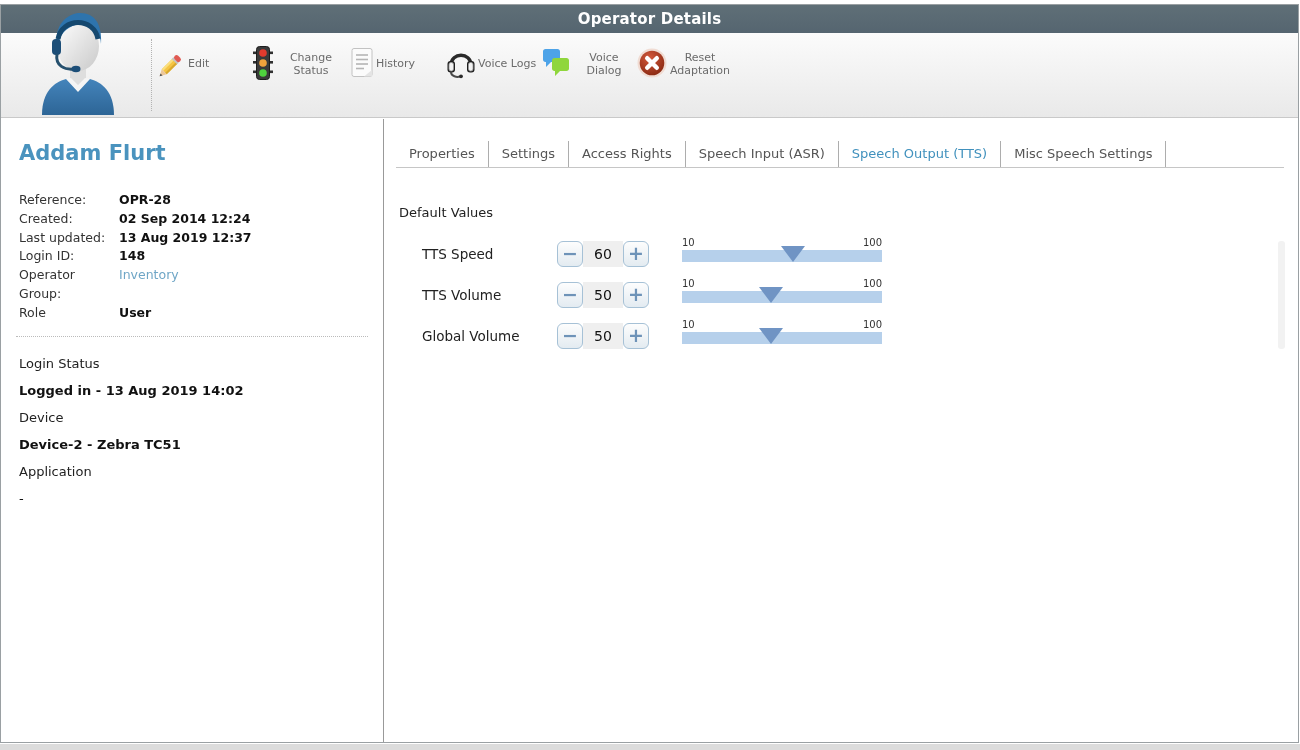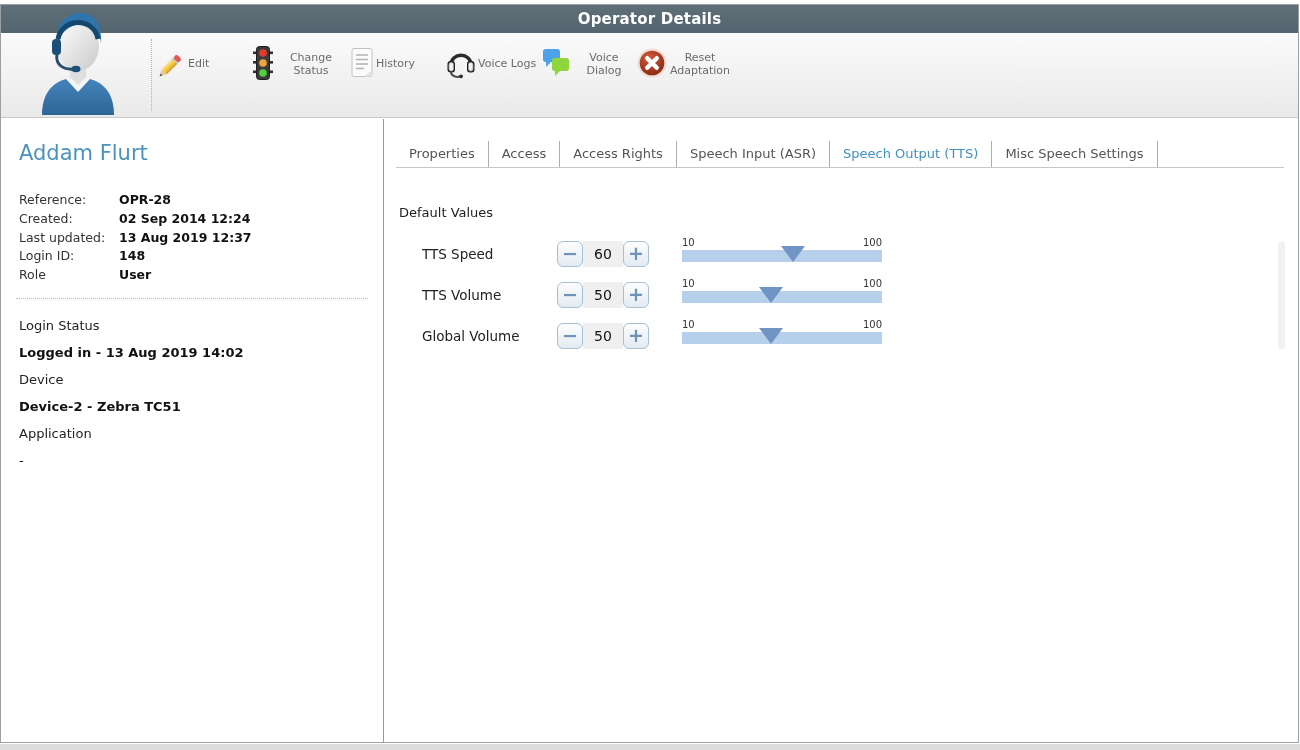--- a/index.html
+++ b/index.html
@@ -19,21 +19,21 @@
   .tools { position:absolute; left:155px; top:8px; display:flex; }
   .tool { width:96px; display:flex; flex-direction:row; align-items:center; cursor:pointer; }
   .tool .ticon { height:44px; display:flex; align-items:center; justify-content:center; }
   .tool .tlabel { font-size:11px; color:#6b6b6b; text-align:center; line-height:1.2; margin-top:2px; max-width:78px; }
 
   
   .content { position:absolute; top:114px; left:0; right:0; bottom:0; }
 
   
   .left-panel { position:absolute; left:0; top:0; bottom:0; width:383px; border-right:1px solid #999; padding:0 18px; }
-  .op-name { margin-top:22px; font-size:21px; font-weight:normal; color:#4a93be; }
+  .op-name { margin-top:22px; font-size:21px; font-weight:bold; color:#4a93be; }
   .details { margin-top:26px; }
   .drow { display:flex; line-height:18.8px; font-size:12.5px; }
   .dlabel { width:100px; color:#333; flex-shrink:0; }
   .dval { font-weight:bold; color:#111; }
   .link { color:#6fa6c6; font-weight:normal; cursor:pointer; }
   .dotted-sep { border:none; border-top:1px dotted #bbb; margin:13px -3px; }
   .srow { display:flex; line-height:27px; font-size:13px;flex-direction:column; }
   .slabel { width:100px; color:#222; flex-shrink:0; }
   .sval { font-weight:bold; color:#111; }
 
@@ -206,20 +206,24 @@
           </div>
           <div class="drow">
             <span class="dlabel">Last updated:</span>
             <span class="dval">13 Aug 2019 12:37</span>
           </div>
           <div class="drow">
             <span class="dlabel">Login ID:</span>
             <span class="dval">148</span>
           </div>
           <div class="drow">
+            <span class="dlabel">Operator Group:</span>
+            <span class="dval link">Inventory</span>
+          </div>
+          <div class="drow">
             <span class="dlabel">Role</span>
             <span class="dval">User</span>
           </div>
         </div>
 
         <hr class="dotted-sep">
 
         <div class="session">
           <div class="srow">
             <span class="slabel">Login Status</span>
@@ -234,21 +238,21 @@
             <span class="sval" style="font-weight:normal;">-</span>
           </div>
         </div>
       </div>
 
       <div class="right-panel">
         <div class="tabs">
           <div class="tab">
             <span>Properties</span></div>
           <div class="tab">
-            <span>Access</span></div>
+            <span>Settings</span></div>
           <div class="tab">
             <span>Access Rights</span></div>
           <div class="tab">
             <span>Speech Input (ASR)</span></div>
           <div class="tab active">
             <span>Speech Output (TTS)</span></div>
           <div class="tab">
             <span>Misc Speech Settings</span></div>
         </div>
 

